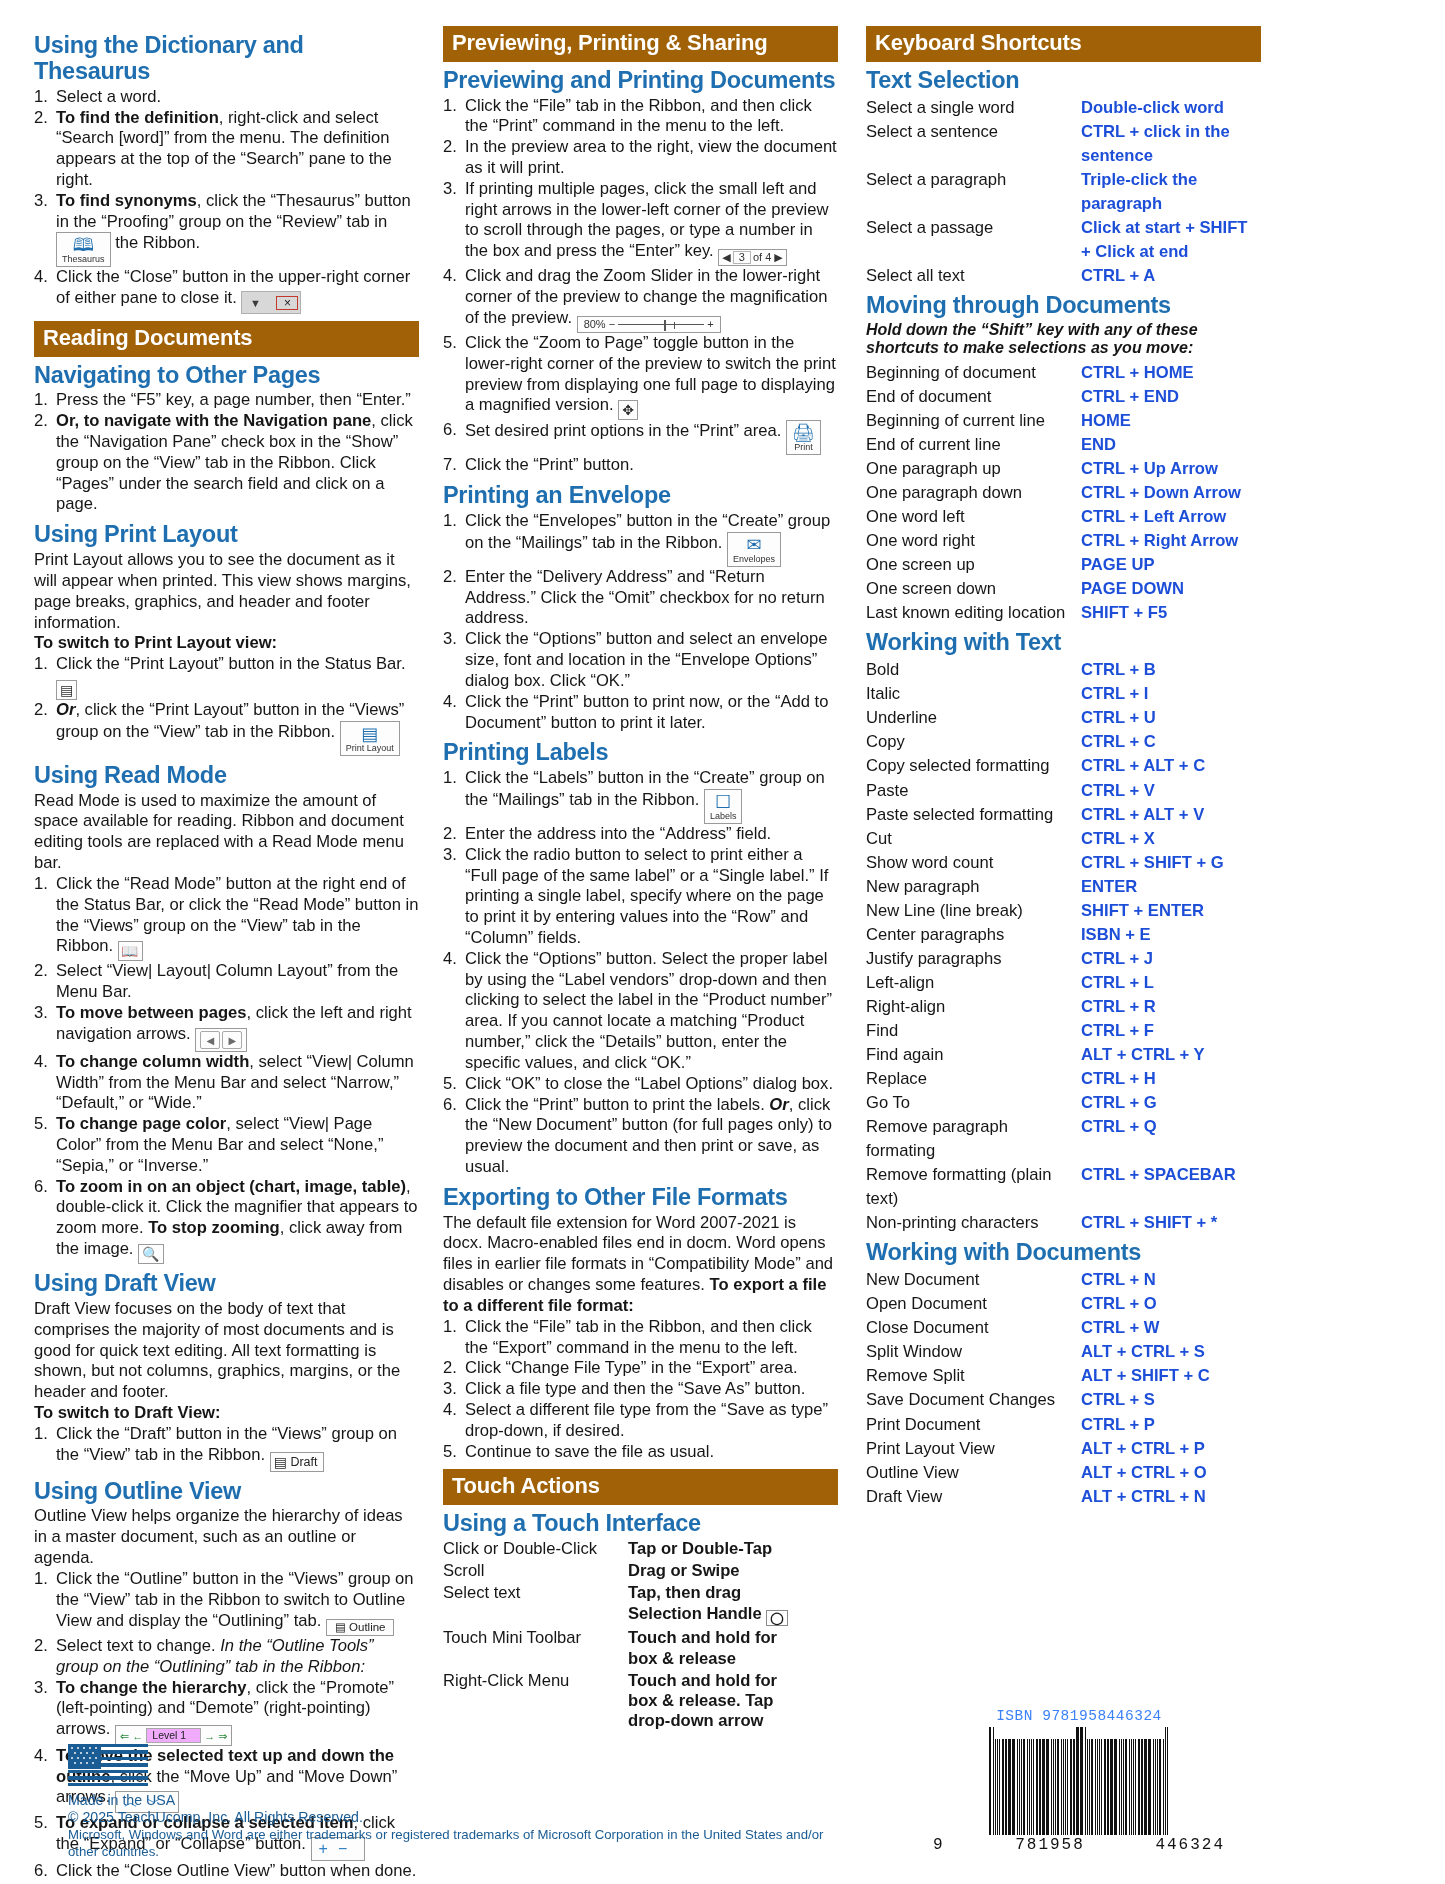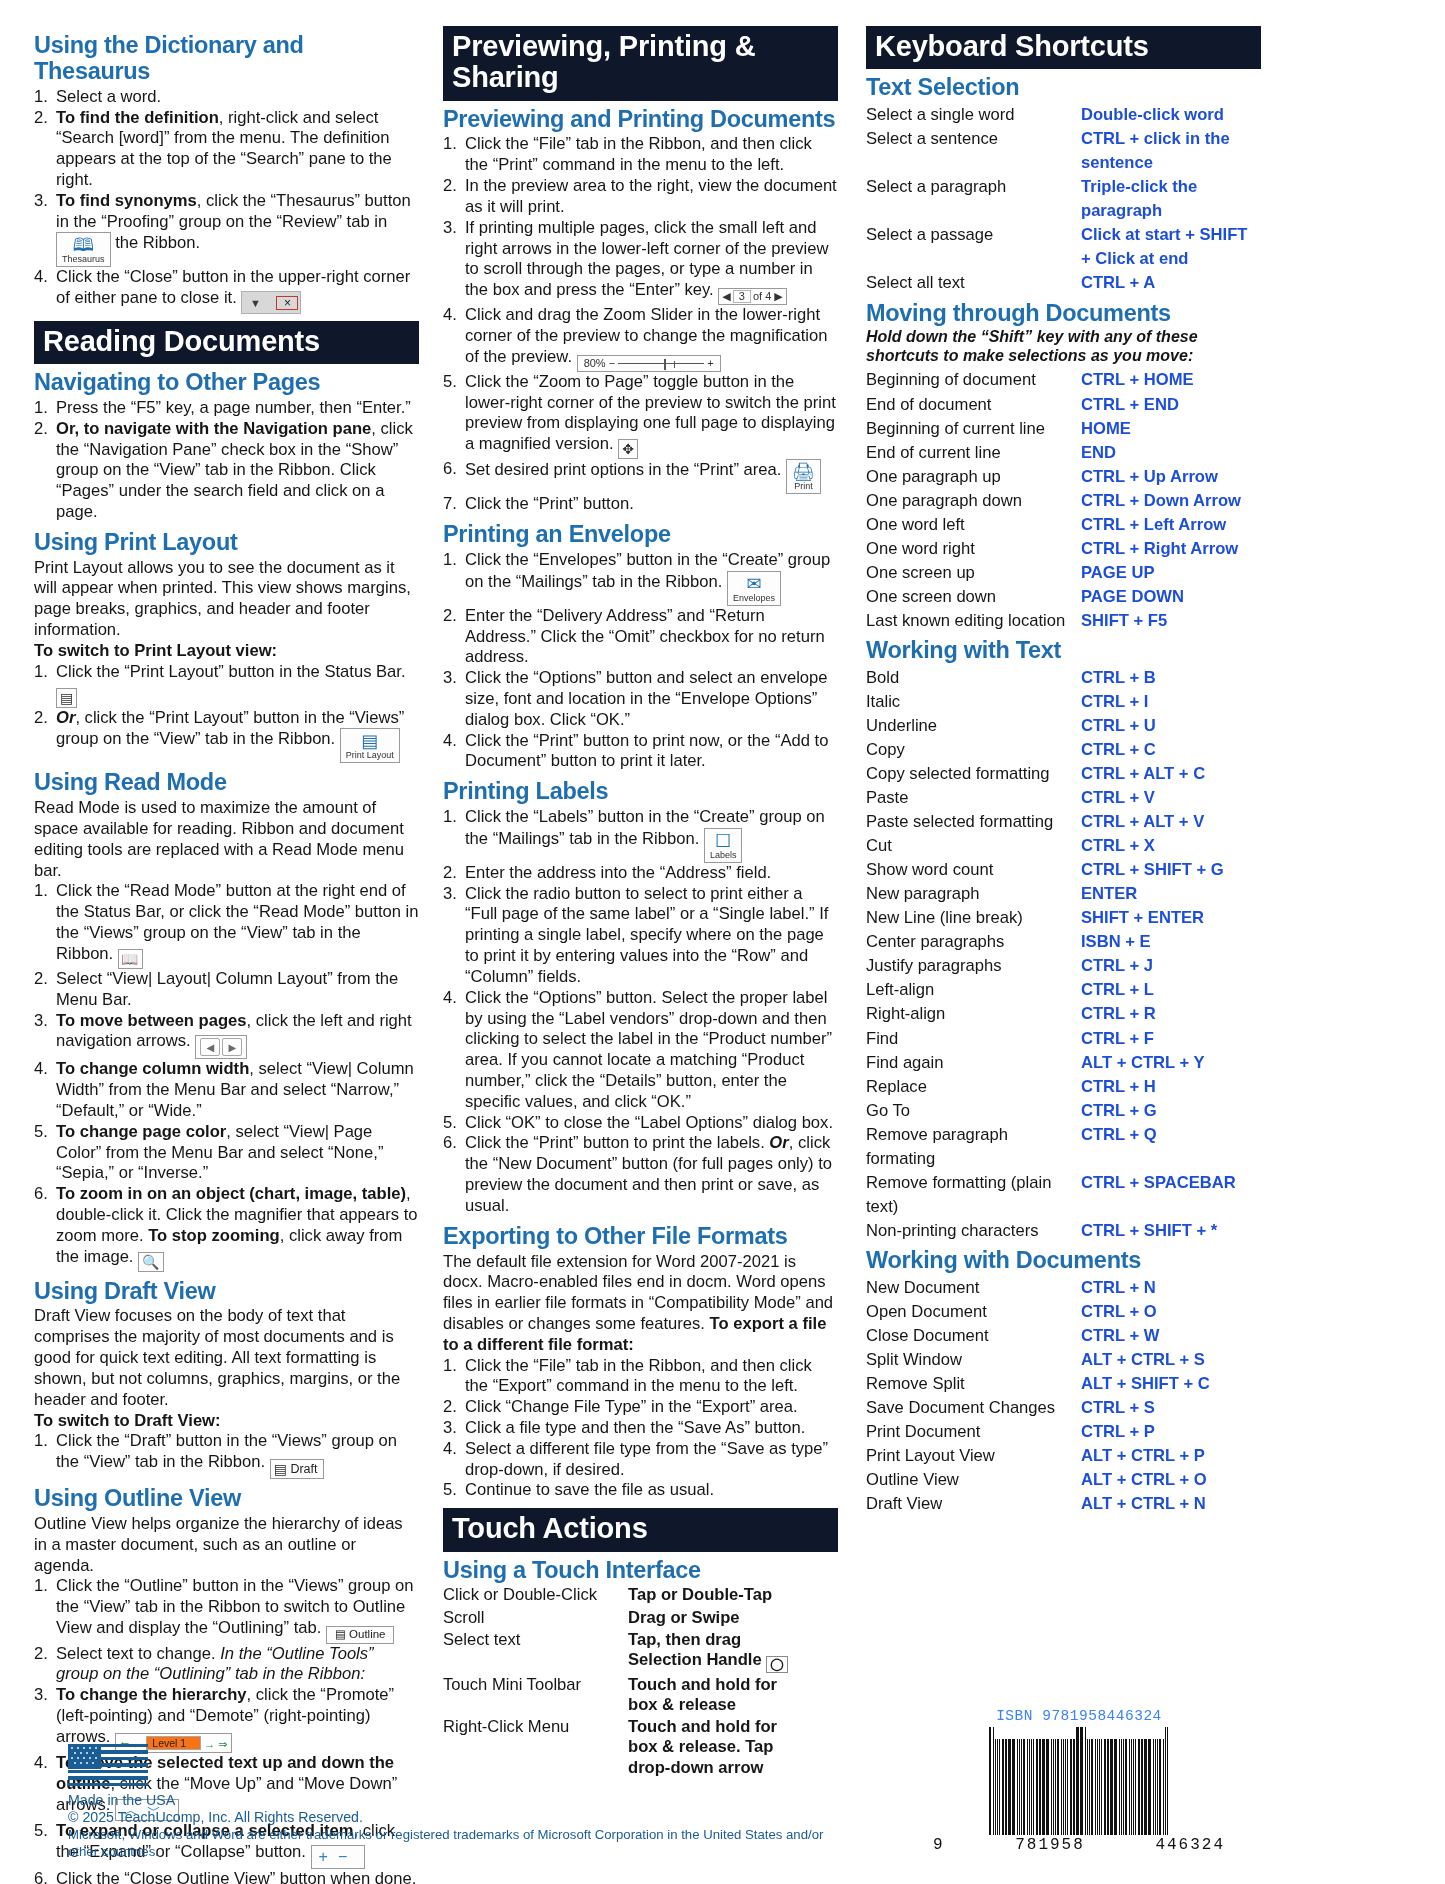--- a/index.html
+++ b/index.html
@@ -15,23 +15,23 @@
     padding: 26px 28px 10px 34px;
     display: flex;
     gap: 14px;
   }
   .col { width: 385px; flex: 0 0 385px; position: relative; }
   .col-mid { width: 395px; flex: 0 0 395px; margin-left: 10px; }
   .col-right { width: 395px; flex: 0 0 395px; margin-left: 14px; }
 
   
   .bar {
-    background: #0f172a;
+    background: #a16207;
     color: #ffffff;
-    font-size: 29px;
+    font-size: 22px;
     font-weight: bold;
     line-height: 1.08;
     padding: 5px 9px 7px 9px;
     margin: 7px 0 6px 0;
     letter-spacing: -0.2px;
   }
   .bar.first { margin-top: 0; }
   h2.sub {
     color: #1F6FB0;
     font-size: 23.5px;
@@ -120,21 +120,21 @@
     margin:0 1px;
   }
   .chip-pages { padding: 1px 3px; vertical-align:-5px; font-size:11px; color:#333; }
   .chip-pages .bx { display:inline-block; border:1px solid #b5b5b5; padding:0 5px; margin:0 2px; }
   .chip-zoom { padding: 2px 6px; vertical-align:-5px; font-size:11px; color:#333; }
   .chip-zoom .line { display:inline-block; width:86px; border-top:1px solid #555; vertical-align:3px; margin:0 3px; position:relative; }
   .chip-zoom .line::after { content:""; position:absolute; left:46px; top:-5px; width:2px; height:11px; background:#555; }
   .chip-zoom .line::before { content:""; position:absolute; left:56px; top:-3px; width:1px; height:7px; background:#555; }
   .chip-outline { padding:2px 8px; vertical-align:-5px; font-size:11.5px; color:#222; }
   .chip-promote { padding:2px 4px; vertical-align:-6px; font-size:11px; color:#2d8a3e; }
-  .chip-promote .lv { display:inline-block; border:1px solid #a9a9a9; background:#f97316; color:#222; font-size:10.5px; padding:1px 14px 1px 5px; margin:0 3px; vertical-align:1px; }
+  .chip-promote .lv { display:inline-block; border:1px solid #a9a9a9; background:#f0abfc; color:#222; font-size:10.5px; padding:1px 14px 1px 5px; margin:0 3px; vertical-align:1px; }
   .chip-move { padding:3px 8px; vertical-align:-5px; color:#2f7fc1; font-size:14px; letter-spacing:9px; }
   .chip-pm { padding:3px 7px; vertical-align:-5px; color:#2f7fc1; font-size:16px; letter-spacing:10px; }
   .chip-hand { display:inline-block; border:1px solid #8a8a8a; font-size:12px; padding:0 3px; vertical-align:-3px; }
 
   
   .sc-row {
     display: flex;
     font-size: 16.6px;
     line-height: 1.45;
     align-items: flex-start;

